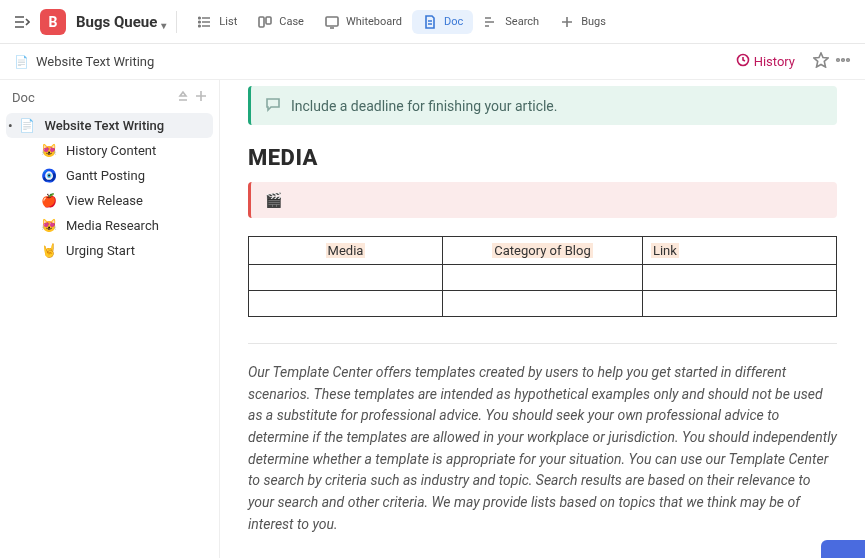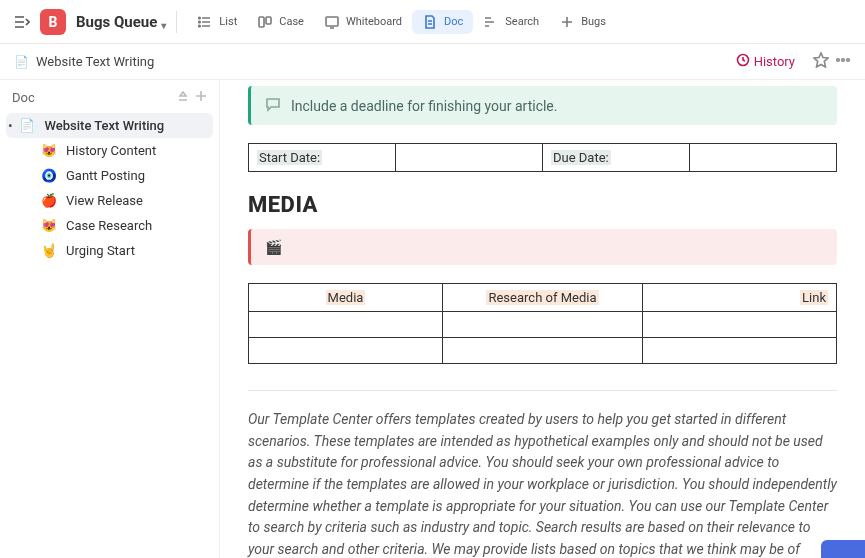--- a/index.html
+++ b/index.html
@@ -303,61 +303,51 @@
         <div class="tree-item level2">
           <span class="emoji">🧿</span>
           <span>Gantt Posting</span>
         </div>
         <div class="tree-item level2">
           <span class="emoji">🍎</span>
           <span>View Release</span>
         </div>
         <div class="tree-item level2">
           <span class="emoji">😻</span>
-          <span>Case Research</span>
+          <span>Media Research</span>
         </div>
         <div class="tree-item level2">
           <span class="emoji">🤘</span>
           <span>Urging Start</span>
         </div>
       </div>
   </div>
 
   <div class="content">
 
     <div class="callout green">
       <span class="cic"><svg width="16" height="16" viewBox="0 0 16 16">
             <path d="M2 3h12v8H6l-3 3V11H2z"></path>
           </svg></span>
       <span>Include a deadline for finishing your article.</span>
     </div>
 
-    <table class="grid">
-      <tbody>
-          <tr>
-        <td style="width:25%"><span class="hl-gray">Start Date:</span></td>
-        <td style="width:25%"></td>
-        <td style="width:25%"><span class="hl-gray">Due Date:</span></td>
-        <td style="width:25%"></td>
-      </tr>
-    </tbody>
-      </table>
 
     <h2 class="section">MEDIA</h2>
 
     <div class="callout red" style="margin-top:12px">
       <span class="cic">🎬</span>
     </div>
 
     <table class="grid">
       <tbody>
           <tr>
         <td style="width:33%;text-align:center"><span class="hl">Media</span></td>
-        <td style="width:34%;text-align:center"><span class="hl">Research of Media</span></td>
-        <td style="width:33%;text-align:right"><span class="hl">Link</span></td>
+        <td style="width:34%;text-align:center"><span class="hl">Category of Blog</span></td>
+        <td style="width:33%;text-align:left"><span class="hl">Link</span></td>
       </tr>
       <tr>
             <td></td>
             <td></td>
             <td></td>
           </tr>
       <tr>
             <td></td>
             <td></td>
             <td></td>

